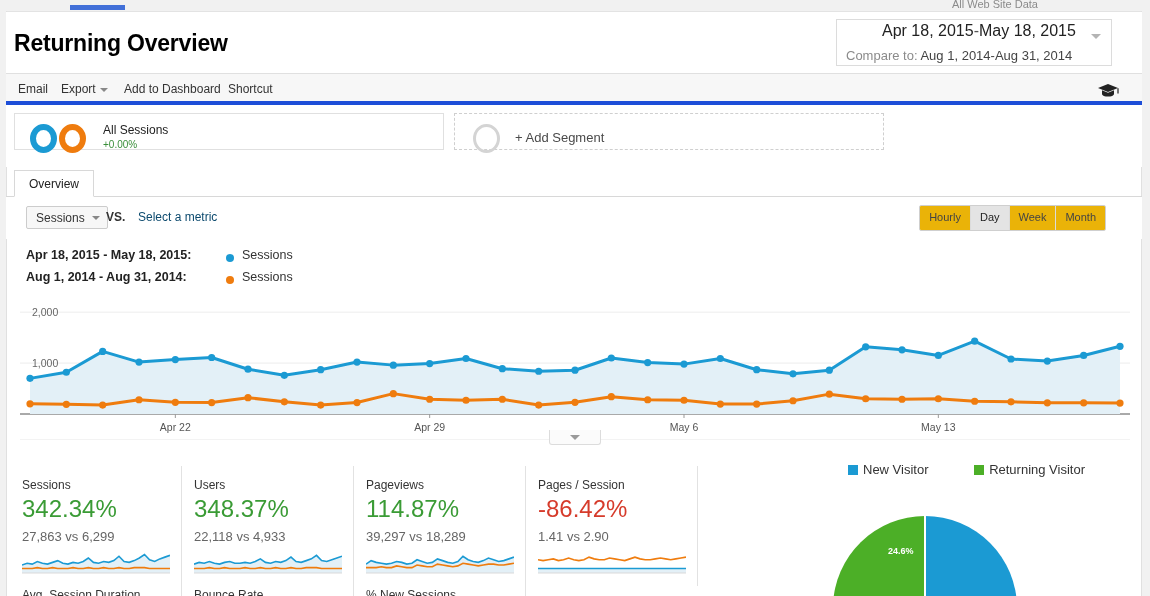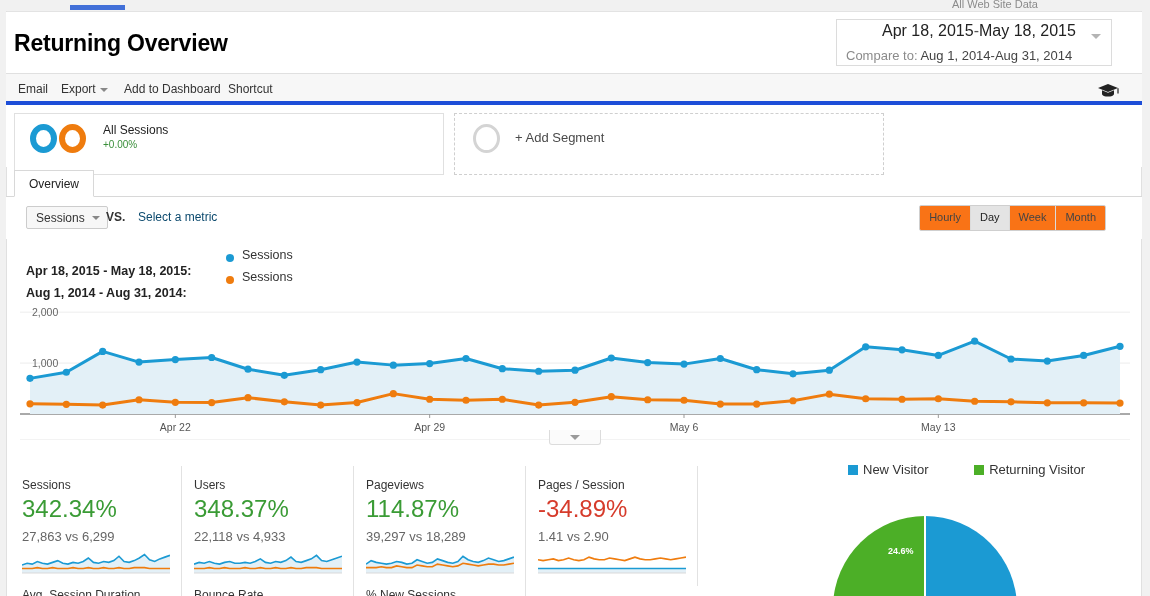--- a/index.html
+++ b/index.html
@@ -44,21 +44,21 @@
   
   .toolbar{position:absolute;left:6px;top:74px;width:1136px;height:31px;background:#f7f7f7;
        border-bottom:4px solid #1d4ed8;box-sizing:border-box;}
   .toolbar .tb-item{position:absolute;top:8px;font-size:12px;color:#333;cursor:pointer;white-space:nowrap;}
   .caret-dn{display:inline-block;margin-left:4px;width:0;height:0;vertical-align:middle;
        border-left:4px solid transparent;border-right:4px solid transparent;border-top:4px solid #888;}
   .gradcap{position:absolute;right:22px;top:7px;width:24px;height:18px;cursor:pointer;}
 
   
   .segbar{position:absolute;left:6px;top:105px;width:1136px;height:62px;background:#fff;}
-  .segment{position:absolute;top:8px;height:62px;box-sizing:border-box;background:#fff;}
+  .segment{position:absolute;top:8px;height:37px;box-sizing:border-box;background:#fff;}
   .seg-all{left:8px;width:430px;border:1px solid #e0e0e0;cursor:pointer;}
   .seg-add{left:448px;width:430px;border:1px dashed #cfcfcf;cursor:pointer;}
   .donutpair{position:absolute;left:15px;top:10px;width:56px;height:30px;}
   .donut{position:absolute;top:0;width:27px;height:29px;border-radius:50%;box-sizing:border-box;}
   .donut.blue{left:0;border:6px solid #1b9ad3;}
   .donut.orange{left:29px;border:6px solid #ef7c0e;}
   .donut-empty{position:absolute;left:18px;top:10px;width:27px;height:29px;border-radius:50%;
        border:3px solid #d4d4d4;box-sizing:border-box;}
   .seg-name{position:absolute;left:88px;top:9px;font-size:12px;color:#222;}
   .seg-pct{position:absolute;left:88px;top:25px;font-size:10px;color:#3a8f3a;}
@@ -74,29 +74,29 @@
   
   .ctlrow{position:absolute;left:6px;top:197px;width:1136px;height:42px;background:#fff;}
   .selbtn{position:absolute;left:20px;top:9px;height:23px;padding:0 22px 0 9px;line-height:22px;
        font-size:12px;color:#333;background:#f7f7f7;border:1px solid #ccc;border-radius:2px;
        box-sizing:border-box;cursor:pointer;}
   .selbtn .caret-dn{position:absolute;right:7px;top:9px;margin:0;}
   .vs-label{position:absolute;left:100px;top:13px;font-size:12px;font-weight:bold;color:#333;}
   .pick-metric{position:absolute;left:132px;top:13px;font-size:12px;color:#0c4a6e;cursor:pointer;}
   .gran{position:absolute;right:36px;top:8px;height:24px;display:flex;border:1px solid #cfcfcf;
        border-radius:2px;overflow:hidden;background:#fff;}
-  .gran .gbtn{padding:0 9px;line-height:22px;font-size:11px;color:#444;background:#f97316;
+  .gran .gbtn{padding:0 9px;line-height:22px;font-size:11px;color:#444;background:#eab308;
        border-right:1px solid #dcdcdc;cursor:pointer;}
   .gran .gbtn:last-child{border-right:none;}
   .gran .gbtn.on{background:#e4e4e4;color:#222;}
 
   
   .chlegend{position:absolute;left:26px;top:246px;width:600px;height:44px;}
   .legline{position:relative;height:22px;font-size:12.5px;}
-  .legline .lbl{position:absolute;left:0;top:2px;font-weight:bold;color:#222;white-space:nowrap;margin-top:16px;}
+  .legline .lbl{position:absolute;left:0;top:2px;font-weight:bold;color:#222;white-space:nowrap;}
   .legline .dot{position:absolute;left:200px;top:8px;width:8px;height:8px;border-radius:50%;}
   .legline .metric{position:absolute;left:216px;top:2px;color:#333;}
 
   
   .chart{position:absolute;left:20px;top:294px;width:1110px;height:146px;}
   .chart svg{display:block;}
   .ylab{position:absolute;font-size:10.5px;color:#666;}
   .collapse{position:absolute;left:549px;top:430px;width:50px;height:14px;background:#fbfbfb;
        border:1px solid #dcdcdc;border-top:none;border-radius:0 0 3px 3px;cursor:pointer;}
   .collapse .cv{position:absolute;left:20px;top:5px;width:0;height:0;
@@ -335,21 +335,21 @@
         <div class="c-sub">39,297 vs 18,289</div>
         <div class="spark"><svg width="148" height="26">
             <path d="M0,25 L0,16.125 L5.103448275862069,12.625 L10.206896551724139,14.375 L15.310344827586208,15.25 L20.413793103448278,16.125 L25.51724137931035,15.25 L30.620689655172416,13.5 L35.724137931034484,14.375 L40.827586206896555,16.125 L45.931034482758626,15.25 L51.0344827586207,11.75 L56.13793103448276,13.5 L61.24137931034483,15.25 L66.3448275862069,14.375 L71.44827586206897,10.875 L76.55172413793105,12.625 L81.65517241379311,14.375 L86.75862068965517,15.25 L91.86206896551725,13.5 L96.96551724137932,8.25 L102.0689655172414,11.75 L107.17241379310346,13.5 L112.27586206896552,14.375 L117.3793103448276,12.625 L122.48275862068967,10 L127.58620689655173,11.75 L132.6896551724138,13.5 L137.79310344827587,12.625 L142.89655172413794,10.875 L148,9.125 L148,25 Z" fill="#e3f0f7" stroke="none"></path>
             <polyline points="0,16.125 5.103448275862069,12.625 10.206896551724139,14.375 15.310344827586208,15.25 20.413793103448278,16.125 25.51724137931035,15.25 30.620689655172416,13.5 35.724137931034484,14.375 40.827586206896555,16.125 45.931034482758626,15.25 51.0344827586207,11.75 56.13793103448276,13.5 61.24137931034483,15.25 66.3448275862069,14.375 71.44827586206897,10.875 76.55172413793105,12.625 81.65517241379311,14.375 86.75862068965517,15.25 91.86206896551725,13.5 96.96551724137932,8.25 102.0689655172414,11.75 107.17241379310346,13.5 112.27586206896552,14.375 117.3793103448276,12.625 122.48275862068967,10 127.58620689655173,11.75 132.6896551724138,13.5 137.79310344827587,12.625 142.89655172413794,10.875 148,9.125" fill="none" stroke="#1b9ad3" stroke-width="1.6"></polyline>
             <polyline points="0,19.625 5.103448275862069,19.625 10.206896551724139,19.625 15.310344827586208,18.75 20.413793103448278,19.625 25.51724137931035,19.625 30.620689655172416,17.875 35.724137931034484,18.75 40.827586206896555,19.625 45.931034482758626,19.625 51.0344827586207,17 56.13793103448276,17.875 61.24137931034483,18.75 66.3448275862069,18.75 71.44827586206897,16.125 76.55172413793105,17 81.65517241379311,17.875 86.75862068965517,18.75 91.86206896551725,17.875 96.96551724137932,15.25 102.0689655172414,16.125 107.17241379310346,17 112.27586206896552,17.875 117.3793103448276,17 122.48275862068967,16.125 127.58620689655173,16.125 132.6896551724138,17 137.79310344827587,17 142.89655172413794,16.125 148,15.25" fill="none" stroke="#ef7c0e" stroke-width="1.6"></polyline>
             <line x1="0" y1="25" x2="148" y2="25" stroke="#d9d9d9" stroke-width="1"></line>
           </svg></div>
       </div>
       <div class="card" style="left: 516px;">
         <div class="c-title">Pages / Session</div>
-        <div class="c-pct down">-34.89%</div>
+        <div class="c-pct down">-86.42%</div>
         <div class="c-sub">1.41 vs 2.90</div>
         <div class="spark"><svg width="148" height="26">
             <path d="M0,25 L0,20.5 L5.103448275862069,20.5 L10.206896551724139,20.5 L15.310344827586208,20.5 L20.413793103448278,20.5 L25.51724137931035,20.5 L30.620689655172416,20.5 L35.724137931034484,20.5 L40.827586206896555,20.5 L45.931034482758626,20.5 L51.0344827586207,20.5 L56.13793103448276,20.5 L61.24137931034483,20.5 L66.3448275862069,20.5 L71.44827586206897,20.5 L76.55172413793105,20.5 L81.65517241379311,20.5 L86.75862068965517,20.5 L91.86206896551725,20.5 L96.96551724137932,20.5 L102.0689655172414,20.5 L107.17241379310346,20.5 L112.27586206896552,20.5 L117.3793103448276,20.5 L122.48275862068967,20.5 L127.58620689655173,20.5 L132.6896551724138,20.5 L137.79310344827587,20.5 L142.89655172413794,20.5 L148,20.5 L148,25 Z" fill="#e3f0f7" stroke="none"></path>
             <polyline points="0,20.5 5.103448275862069,20.5 10.206896551724139,20.5 15.310344827586208,20.5 20.413793103448278,20.5 25.51724137931035,20.5 30.620689655172416,20.5 35.724137931034484,20.5 40.827586206896555,20.5 45.931034482758626,20.5 51.0344827586207,20.5 56.13793103448276,20.5 61.24137931034483,20.5 66.3448275862069,20.5 71.44827586206897,20.5 76.55172413793105,20.5 81.65517241379311,20.5 86.75862068965517,20.5 91.86206896551725,20.5 96.96551724137932,20.5 102.0689655172414,20.5 107.17241379310346,20.5 112.27586206896552,20.5 117.3793103448276,20.5 122.48275862068967,20.5 127.58620689655173,20.5 132.6896551724138,20.5 137.79310344827587,20.5 142.89655172413794,20.5 148,20.5" fill="none" stroke="#1b9ad3" stroke-width="1.6"></polyline>
             <polyline points="0,11.75 5.103448275862069,12.625 10.206896551724139,11.75 15.310344827586208,10.875 20.413793103448278,12.625 25.51724137931035,11.75 30.620689655172416,10 35.724137931034484,11.75 40.827586206896555,12.625 45.931034482758626,11.75 51.0344827586207,9.125 56.13793103448276,10.875 61.24137931034483,11.75 66.3448275862069,11.75 71.44827586206897,10 76.55172413793105,10.875 81.65517241379311,11.75 86.75862068965517,12.625 91.86206896551725,10.875 96.96551724137932,9.125 102.0689655172414,10.875 107.17241379310346,11.75 112.27586206896552,11.75 117.3793103448276,10.875 122.48275862068967,10 127.58620689655173,10.875 132.6896551724138,11.75 137.79310344827587,10.875 142.89655172413794,10 148,9.125" fill="none" stroke="#ef7c0e" stroke-width="1.6"></polyline>
             <line x1="0" y1="25" x2="148" y2="25" stroke="#d9d9d9" stroke-width="1"></line>
           </svg></div>
       </div>
     </div>
   <div class="row2" id="cards2">

